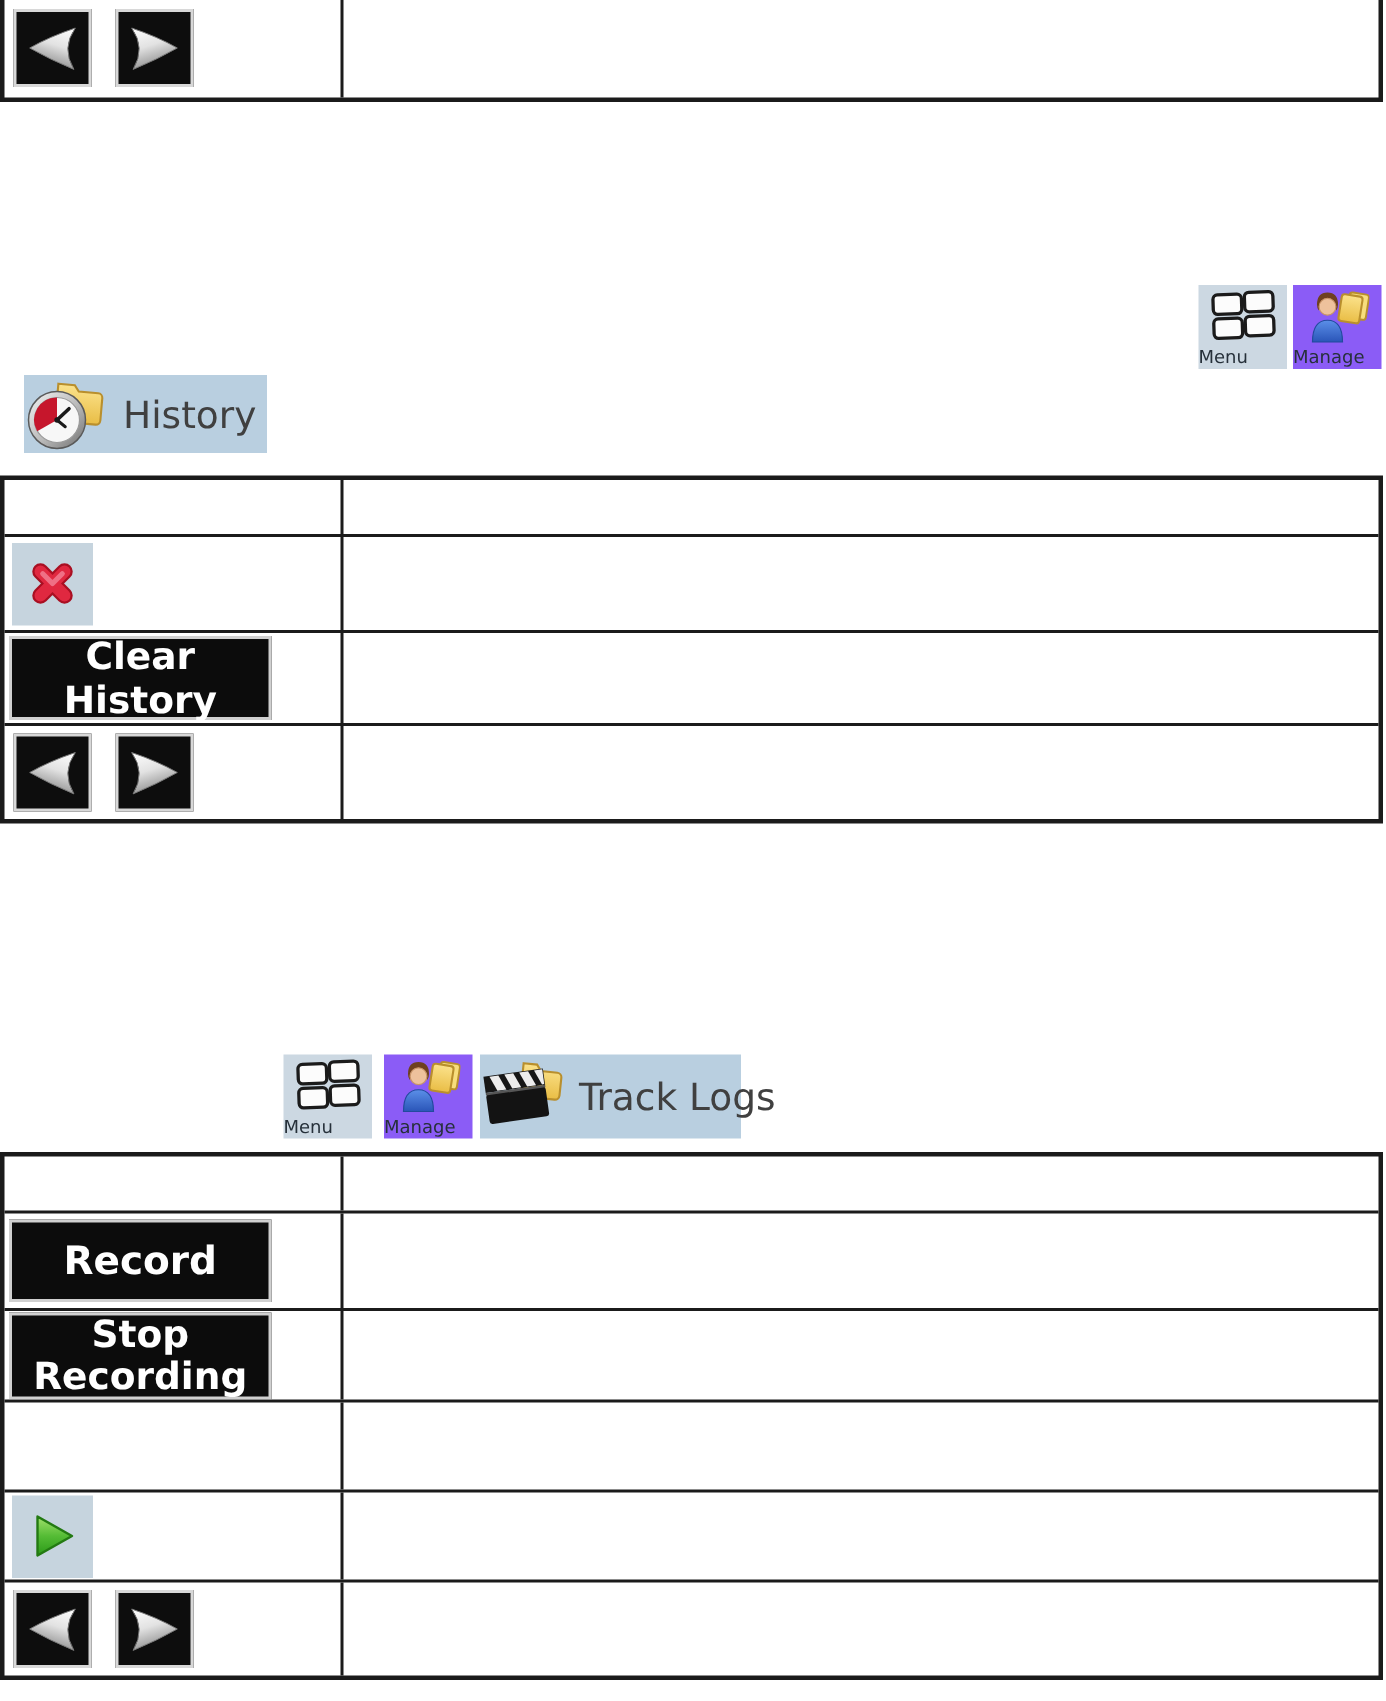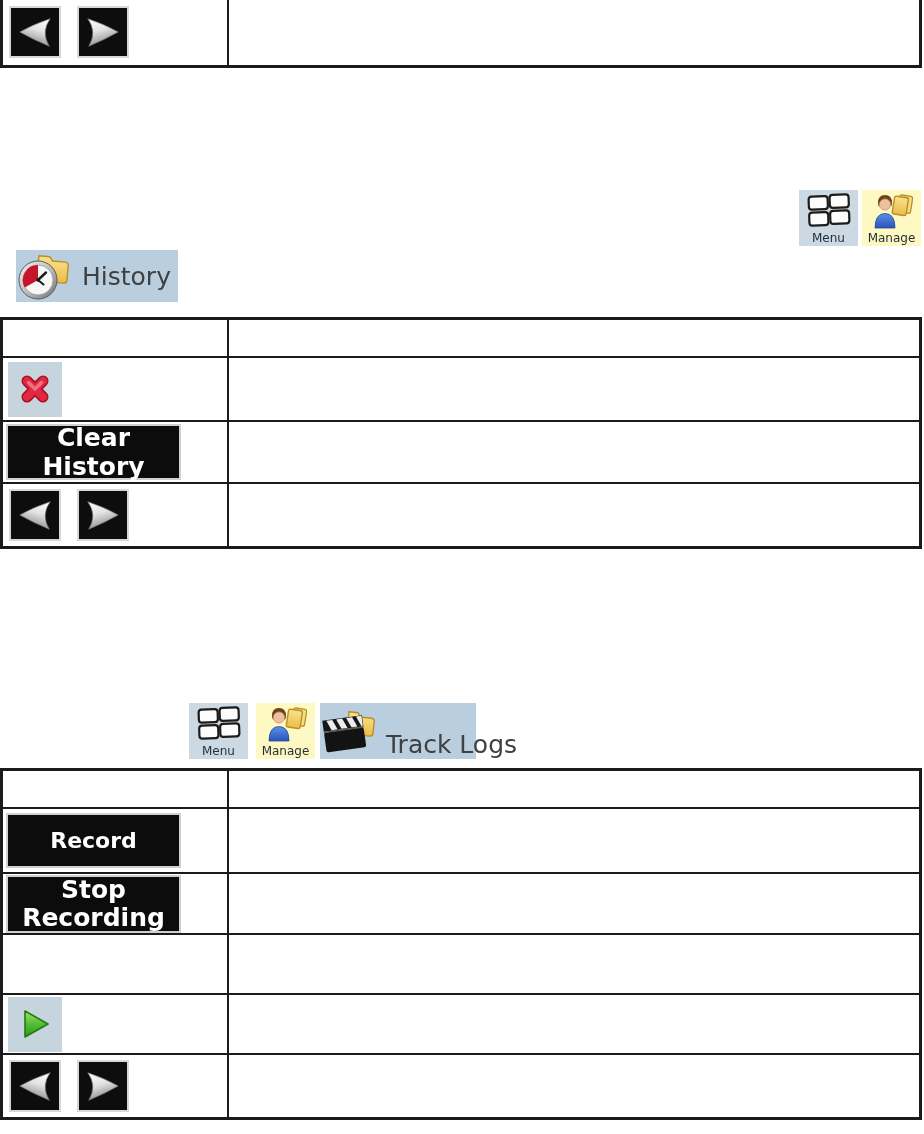--- a/index.html
+++ b/index.html
@@ -21,44 +21,44 @@
   .nav-btn { width:52px; height:52px; background:#0d0d0d; border:2px solid #d8d8d8;
              display:flex; align-items:center; justify-content:center; padding:0; cursor:pointer; }
   .nav-btn svg { width:38px; height:38px; display:block; }
   .flip { transform:scaleX(-1); }
 
   
   .black-btn { background:#0c0c0c; border:2px solid #d0d0d0; color:#fff;
                display:flex; flex-direction:column; align-items:center; justify-content:center;
                font-weight:bold; cursor:pointer; font-family:"DejaVu Sans","Liberation Sans",sans-serif; }
   #clear-history-btn { position:relative; margin-left:3px; width:175px; height:56px; font-size:25px; }
-  #record-btn  { position:relative; margin-left:3px; width:175px; height:55px; font-size:22px; }
+  #record-btn  { position:relative; margin-left:3px; width:175px; height:55px; font-size:26px; }
   #stop-btn    { position:relative; margin-left:3px; width:175px; height:58px; font-size:25px; line-height:1.12; }
 
   
   .icon-tile { width:54px; height:55px; background:#c6d4de; margin-left:5px;
                display:flex; align-items:center; justify-content:center; }
 
   
   .menu-tile { position:absolute; width:59px; height:56px; background:#ccd8e2;
-               display:flex; flex-direction:column; align-items:center; justify-content:flex-end;
+               display:flex; flex-direction:column; align-items:flex-start; justify-content:flex-end;
                padding-bottom:1px; cursor:pointer; }
-  .menu-tile.manage { background:#fef9c3; }
+  .menu-tile.manage { background:#8b5cf6; }
   .menu-tile .tile-icon { flex:1; display:flex; align-items:center; justify-content:center; width:100%; }
   .tile-label { font-size:12px; color:#26303a; line-height:13px; }
 
   .wide-btn { position:absolute; background:#b9cfe0; display:flex; align-items:center; cursor:pointer; }
   .wide-btn .w-label { font-size:25px; color:#404040; margin-left:10px; white-space:nowrap; }
 
   #history-btn   { left:16px;  top:250px; width:162px; height:52px; }
   #menu-btn-1    { left:799px; top:190px; }
   #manage-btn-1  { left:862px; top:190px; }
   #menu-btn-2    { left:189px; top:703px; }
   #manage-btn-2  { left:256px; top:703px; }
-  #tracklogs-btn { left:320px; top:703px; width:156px; height:56px;align-items:flex-end; }
+  #tracklogs-btn { left:320px; top:703px; width:174px; height:56px; }
 
   #tbl-top { top:-1px; height:69px; }
   #tbl-history { top:317px; }
   #tbl-tracklogs { top:768px; }
 
   .hidden-defs { position:absolute; width:0; height:0; overflow:hidden; }
 </style>
 </head>
 <body>
 

